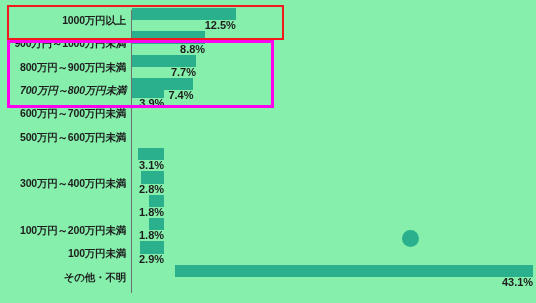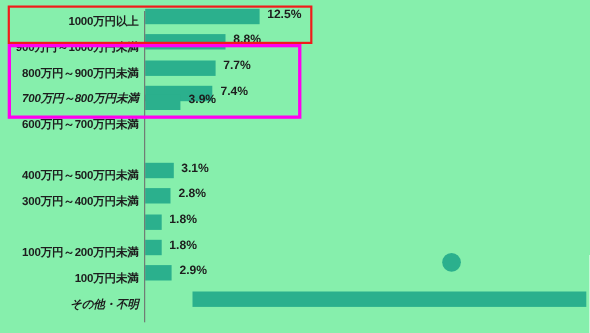--- a/index.html
+++ b/index.html
@@ -46,21 +46,22 @@
     white-space: nowrap;
     line-height: 1;
   }
 
   .bar-wrap {
     position: absolute;
     left: 132px;
     top: 0;
     height: 23.3px;
     display: flex;
-    align-items: flex-start;
+    align-items: flex-end;
+    flex-direction: column;
   }
 
   .bar {
     height: 14px;
     background: #2bb08d;
     display: block;
   }
 
   .val-label {
     font-size: 11px;
@@ -161,21 +162,21 @@
           <span class="val-label">7.4%</span>
         </div>
       </div>
       <div class="cat-label" style="top: 108.32px;">600万円～700万円未満</div>
       <div class="row" style="top: 86px;">
         <div class="bar-wrap">
           <span class="bar" style="width: 32.409px; background: rgb(43, 176, 141);"></span>
           <span class="val-label">3.9%</span>
         </div>
       </div>
-      <div class="cat-label" style="top: 154.98px;">400万円～500万円未満</div>
+      <div class="cat-label" style="top: 131.65px;">500万円～600万円未満</div>
       <div class="row" style="top: 147.98px;">
         <div class="bar-wrap">
           <span class="bar" style="width: 25.761px; background: rgb(43, 176, 141);"></span>
           <span class="val-label">3.1%</span>
         </div>
       </div>
       <div class="cat-label" style="top: 178.31px;">300万円～400万円未満</div>
       <div class="row" style="top: 171.31px;">
         <div class="bar-wrap">
           <span class="bar" style="width: 23.268px; background: rgb(43, 176, 141);"></span>
@@ -195,21 +196,21 @@
           <span class="val-label">1.8%</span>
         </div>
       </div>
       <div class="cat-label" style="top: 248.3px;">100万円未満</div>
       <div class="row" style="top: 241.3px;">
         <div class="bar-wrap">
           <span class="bar" style="width: 24.099px; background: rgb(43, 176, 141);"></span>
           <span class="val-label">2.9%</span>
         </div>
       </div>
-      <div class="cat-label" style="top: 271.63px; font-style: italic;">その他・不明</div>
+      <div class="cat-label" style="top: 271.63px;">その他・不明</div>
       <div class="row" style="top: 264.63px; margin-left: 43px;">
         <div class="bar-wrap">
           <span class="bar" style="width: 358.161px; background: rgb(43, 176, 141);"></span>
           <span class="val-label">43.1%</span>
         </div>
       </div>
     </div>
 
   <div id="axis-line"></div>
 

